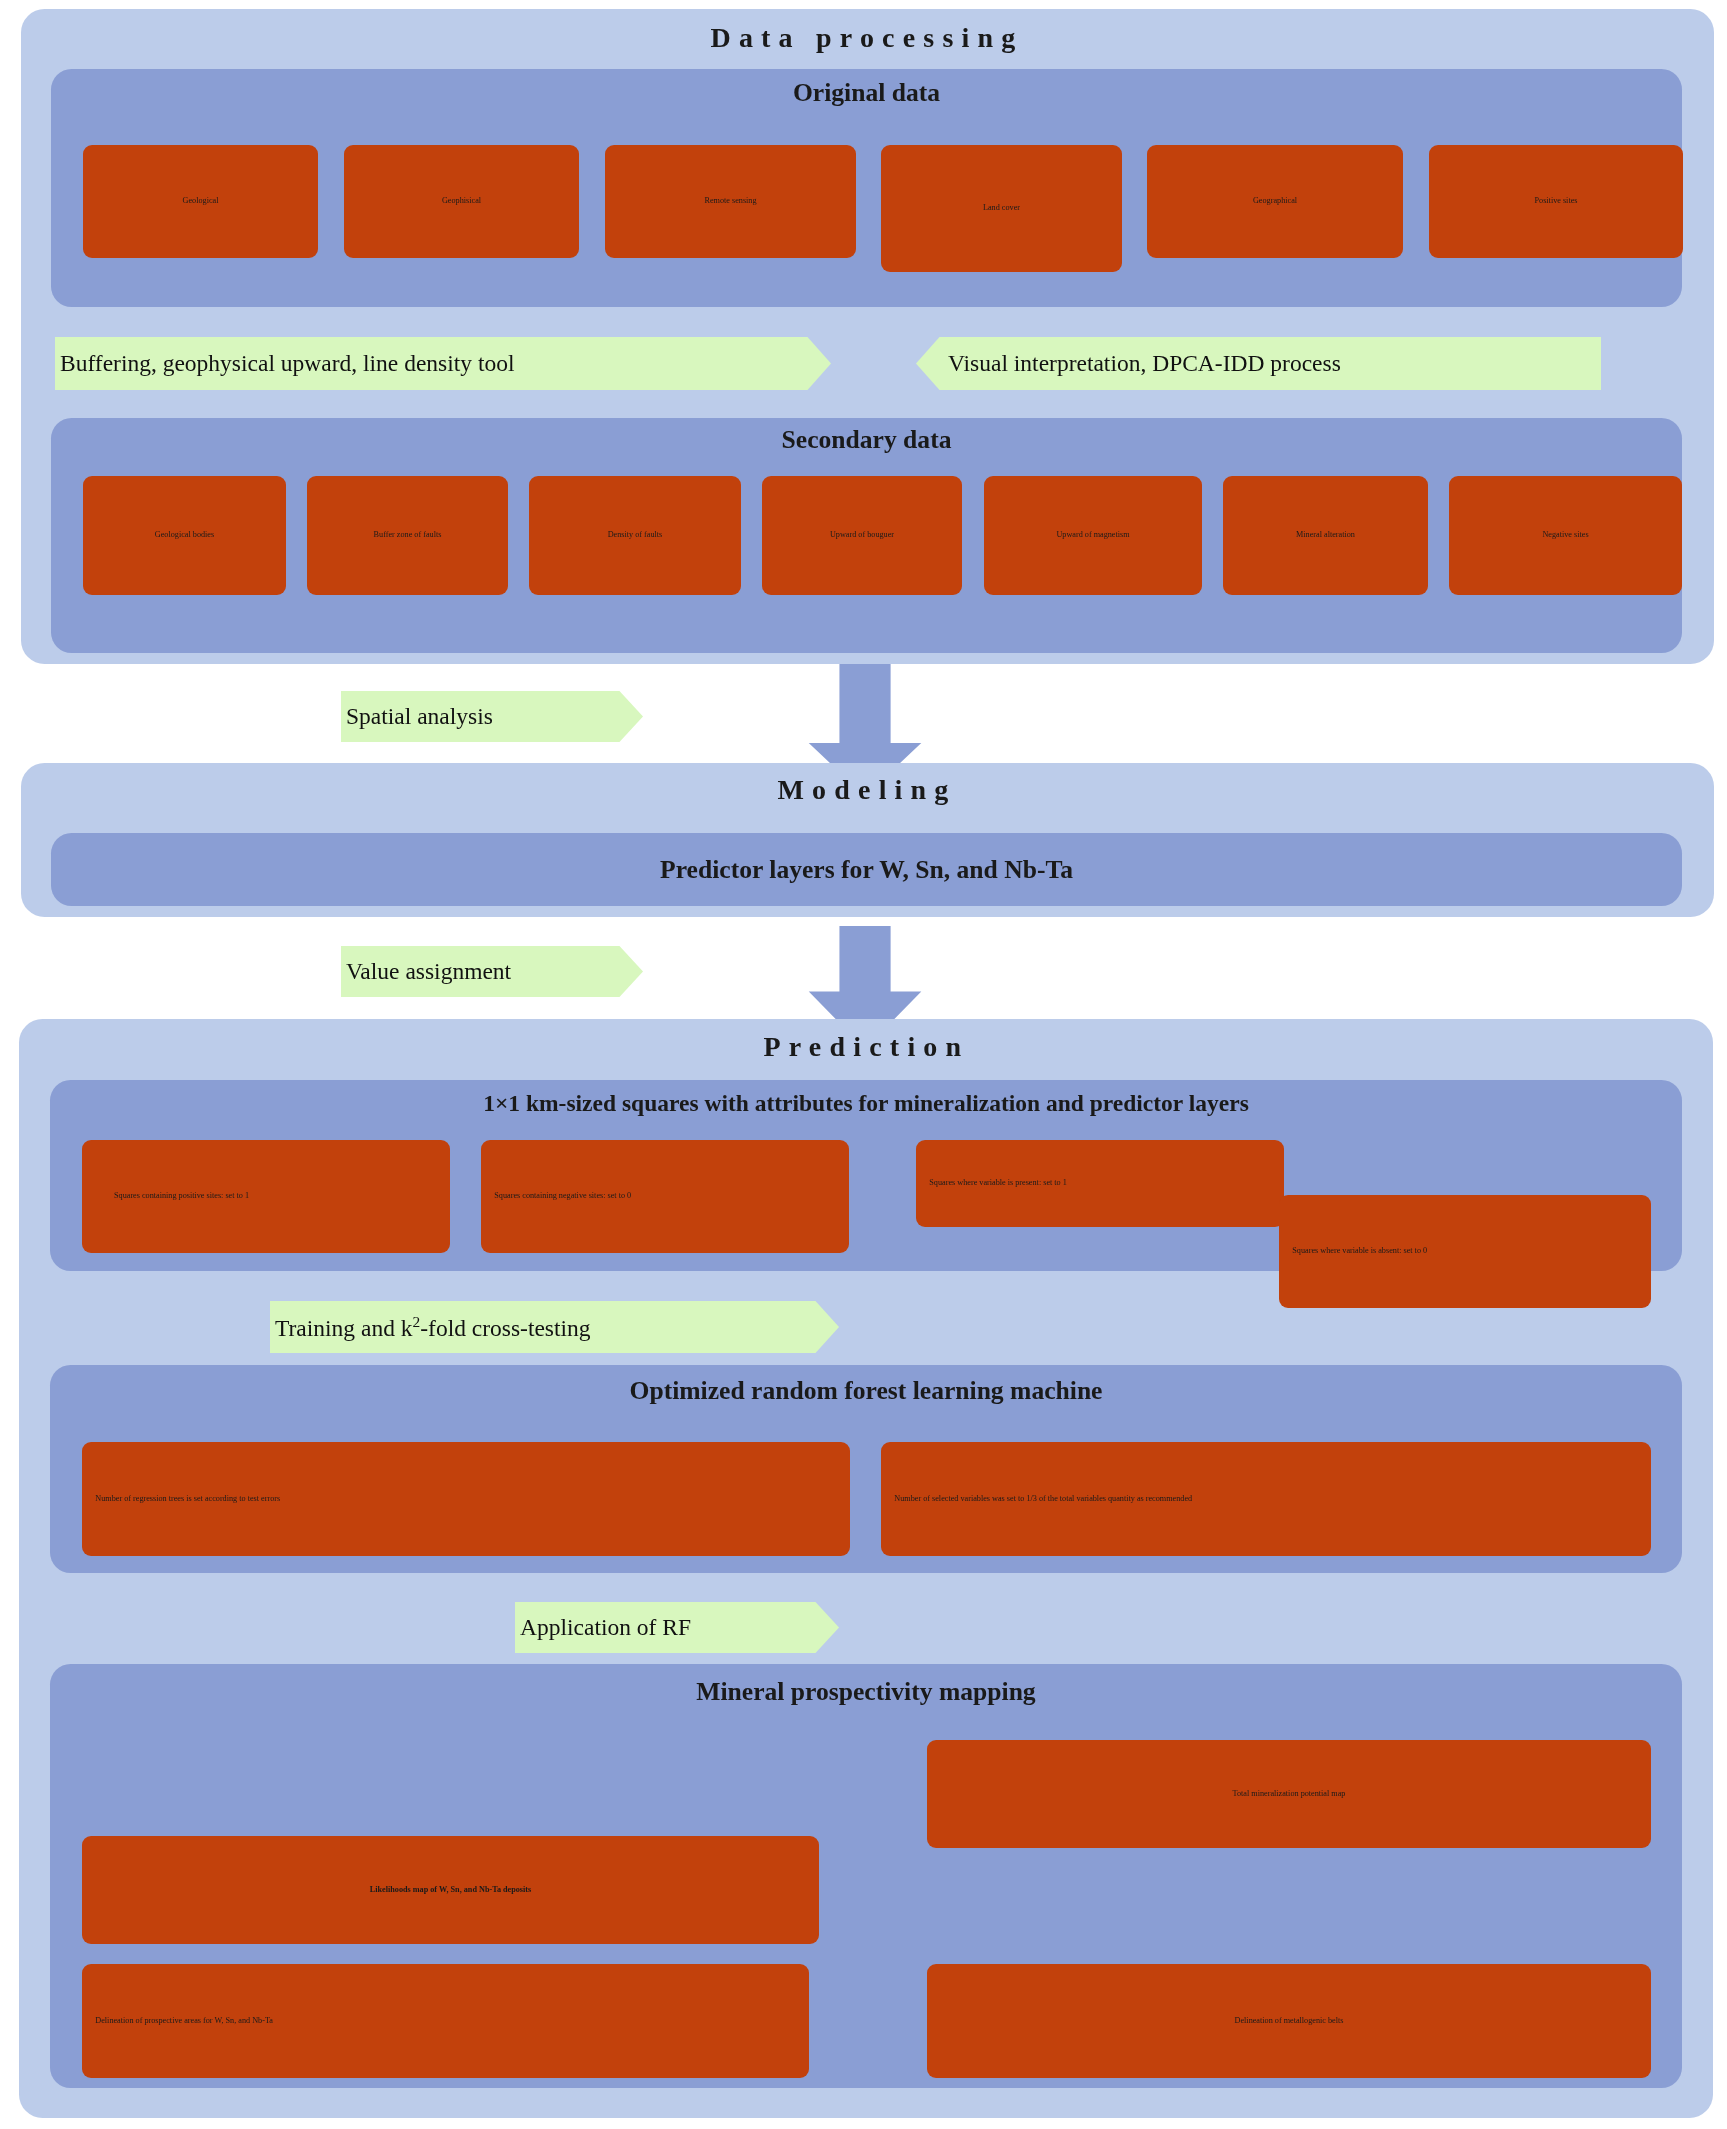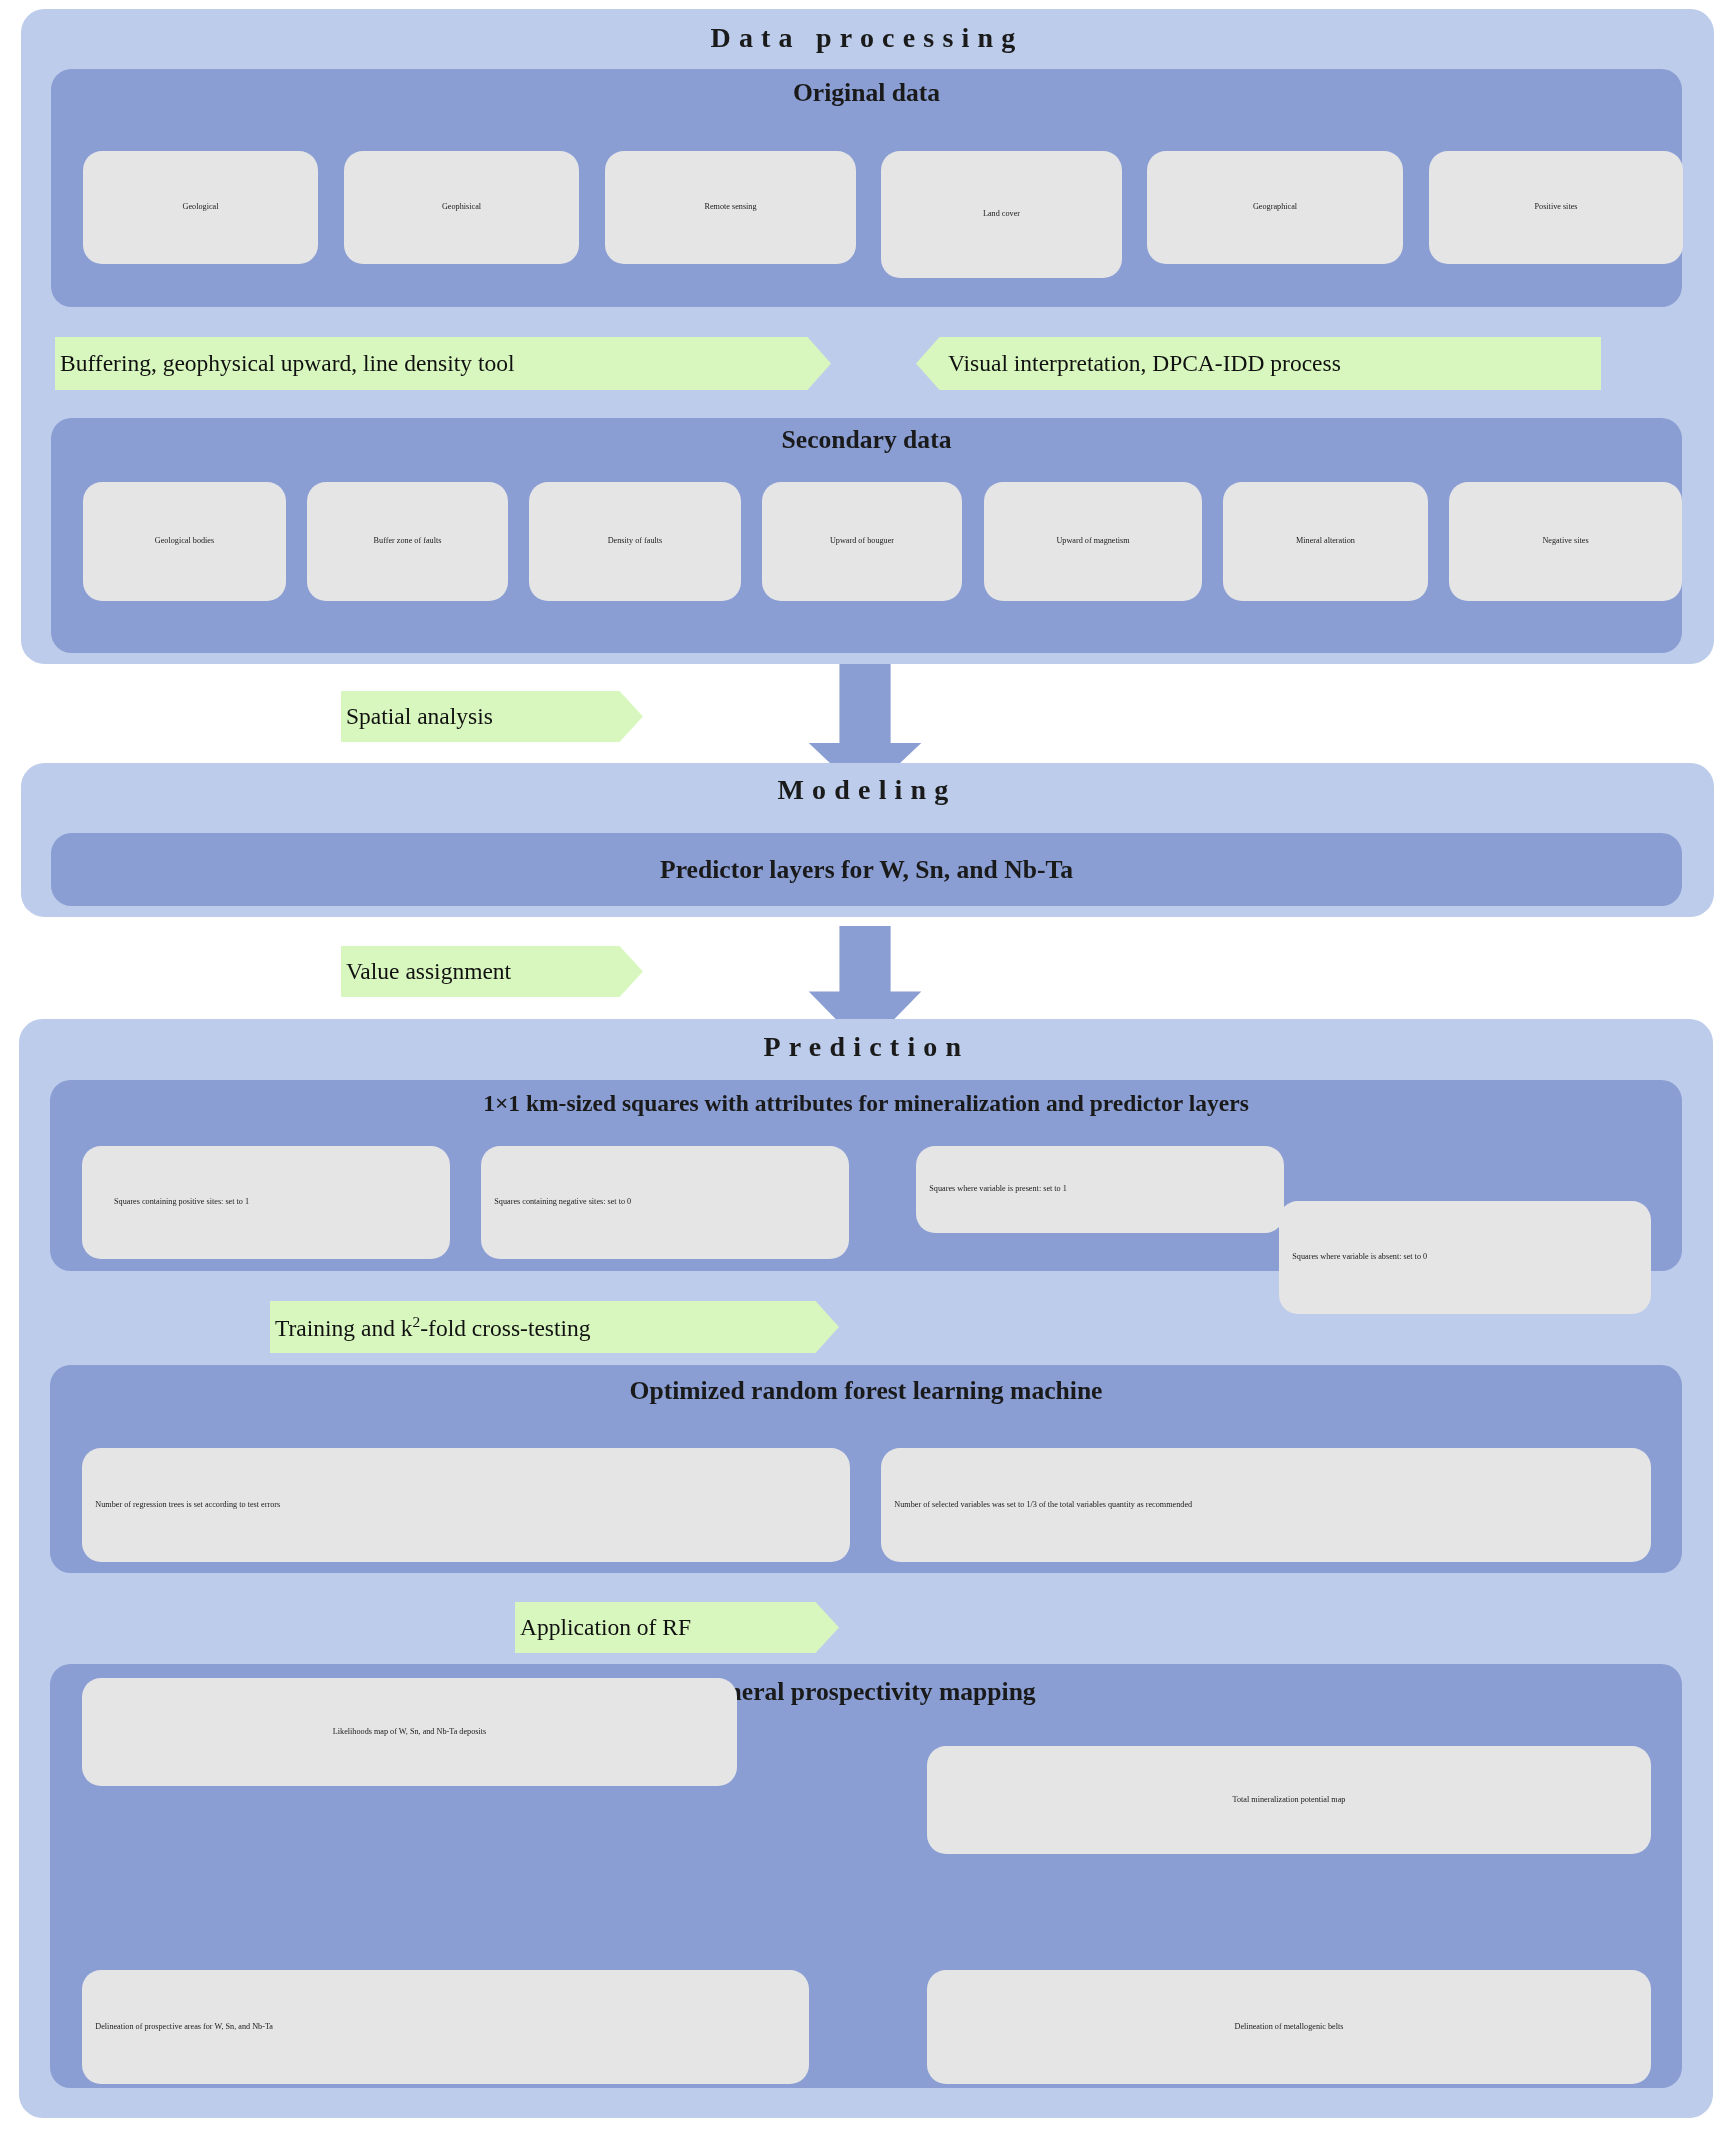--- a/index.html
+++ b/index.html
@@ -14,29 +14,28 @@
     background:#bcccea;
     border-radius:23.5px;
   }
   
   .panel-inner {
     background:#8a9ed4;
     border-radius:20.5px;
   }
   
   .box {
-    background:#e5e5e5;
-    border-radius:19px;
+    background:#c2410c;
+    border-radius:9px;
     display:flex;
     align-items:center;
     justify-content:center;
     text-align:center;
     padding:3.1px 7.2px;
     line-height:1.30;
-    margin-top:6px;
   }
   .box.left { justify-content:flex-start; text-align:left; padding-left:13.3px; }
 
   
   .stage-title {
     font-weight:bold;
     font-size:28px;
     letter-spacing:8.2px;
     text-align:center;
     width:100%;
@@ -161,17 +160,17 @@
   <div class="abs group-title" style="left:0; top:11.3px;">Optimized random forest learning machine</div>
 </div>
 <div class="abs box left" style="left:82px; top:1442px; width:768px; height:114px;">Number of regression trees is set according to test errors</div>
 <div class="abs box left" style="left:881px; top:1442px; width:770px; height:114px;">Number of selected variables was set to 1/3 of the total variables quantity as recommended</div>
 
 <div class="abs glabel point-right" style="left:515px; top:1602px; width:324px; height:51px;">Application of RF</div>
 
 <div class="abs panel-inner" style="left:50px; top:1664px; width:1632px; height:424px;">
   <div class="abs group-title" style="left:0; top:13.3px;">Mineral prospectivity mapping</div>
 </div>
-<div class="abs box" style="left:82px; top:1672px; width:655px; height:108px;">Likelihoods map of W, Sn, and Nb-Ta deposits</div>
+<div class="abs box" style="left:82px; top:1836px; width:737px; height:108px;font-weight:bold;">Likelihoods map of W, Sn, and Nb-Ta deposits</div>
 <div class="abs box" style="left:927px; top:1740px; width:724px; height:108px;">Total mineralization potential map</div>
 <div class="abs box left" style="left:82px; top:1964px; width:727px; height:114px;">Delineation of prospective areas for W, Sn, and Nb-Ta</div>
 <div class="abs box" style="left:927px; top:1964px; width:724px; height:114px;">Delineation of metallogenic belts</div>
 
 
 </body></html>

